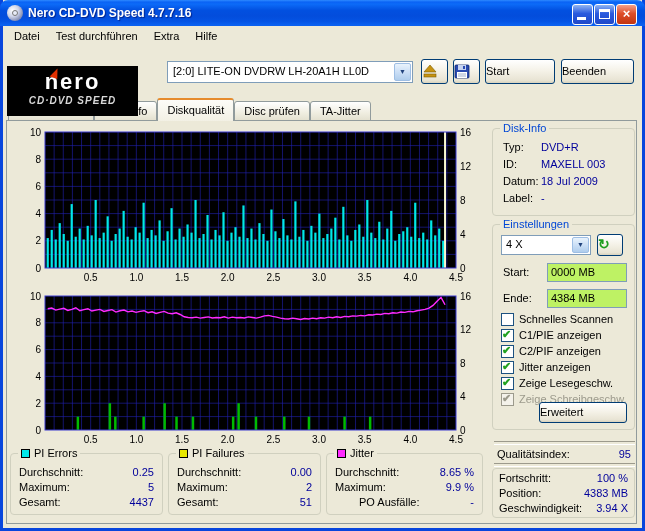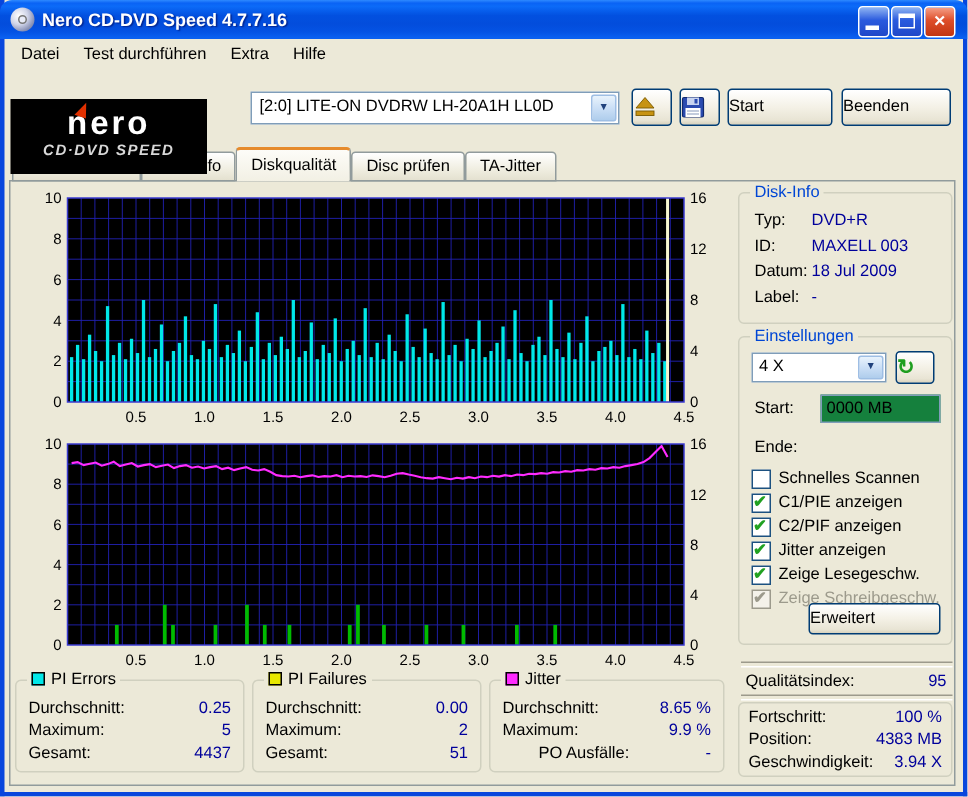--- a/index.html
+++ b/index.html
@@ -51,21 +51,21 @@
   .tab.active{height:23px;line-height:20px;border-bottom:none;border-top:2px solid #E68B2C;background:linear-gradient(180deg,#FDFCF8,#F2F0E4);}
   
   .chart{position:absolute;left:10px;z-index:12;}
   #chart-top{top:124px;} #chart-bottom{top:288px;}
   
   .grp{position:absolute;border:1px solid #D0D0BF;border-radius:4px;box-sizing:border-box;z-index:12;}
   .grp-title{position:absolute;top:-7px;left:7px;background:#ECE9D8;padding:0 3px;color:#0046D5;white-space:nowrap;}
   .grp-title.black{color:#000;}
   .row-label{position:absolute;white-space:nowrap;}
   .v{color:#00009B;}
-  .field{position:absolute;background:#15803d;border:1px solid #7F9DB9;box-sizing:border-box;padding:2px 3px;white-space:nowrap;}
+  .field{position:absolute;background:#bef264;border:1px solid #7F9DB9;box-sizing:border-box;padding:2px 3px;white-space:nowrap;}
   .mini-combo{position:absolute;background:#fff;border:1px solid #7F9DB9;box-sizing:border-box;}
   .mini-combo .txt{position:absolute;left:4px;top:2px;}
   .cb-row{position:absolute;left:8px;height:14px;}
   .cb-box{position:absolute;left:0;top:0;width:13px;height:13px;background:#fff;border:1px solid #1C5180;box-sizing:border-box;}
   .cb-check{display:none;position:absolute;left:0px;top:-2px;font-size:11px;font-weight:bold;color:#21A121;}
   .cb-row.checked .cb-check{display:block;}
   .cb-row.disabled .cb-label{color:#9C9A8C;}
   .cb-row.disabled .cb-check{color:#9C9A8C;}
   .cb-row.disabled .cb-box{border-color:#9C9A8C;background:#F4F2EA;}
   .cb-label{position:absolute;left:18px;top:0px;white-space:nowrap;}
@@ -455,20 +455,21 @@
 
   <span class="mini-combo" style="left:8px;top:10px;width:90px;height:20px;">
     <span class="txt">4 X</span>
     <span class="combo-btn" style="height:16px;line-height:14px;"><span>▼</span></span>
   </span>
   <span class="xp-btn" style="left:104px;top:9px;width:26px;height:22px;line-height:19px;font-size:14px;color:#1F9E1F;font-weight:bold;"><span>↻</span></span>
 
   <span class="row-label" style="left:10px;top:41px;">Start:</span>
   <span class="field" style="left:54px;top:38px;width:80px;height:19px;">0000 MB</span>
   <span class="row-label" style="left:10px;top:67px;">Ende:</span>
+  <span class="field" style="left:54px;top:64px;width:80px;height:19px;">4384 MB</span>
 
   <span class="cb-row" style="top:88px;">
     <span class="cb-box"></span>
     <span class="cb-label">Schnelles Scannen</span>
   </span>
   <span class="cb-row checked" style="top:104px;">
     <span class="cb-box">
         <span class="cb-check">✔</span>
       </span>
     <span class="cb-label">C1/PIE anzeigen</span>

